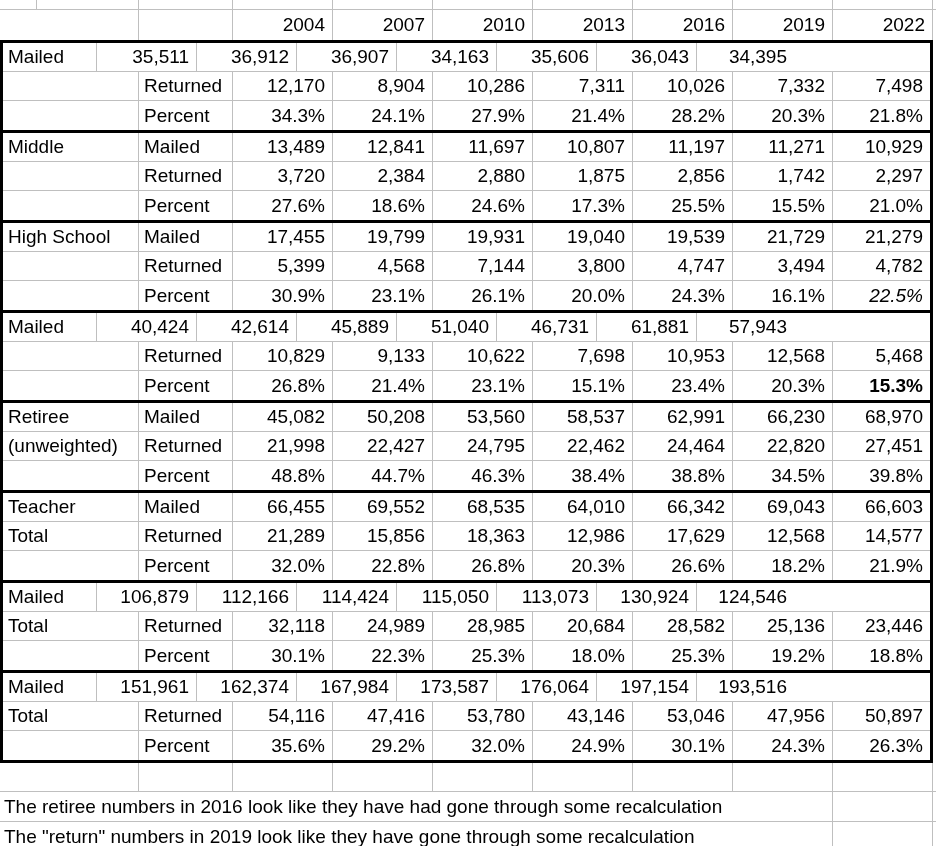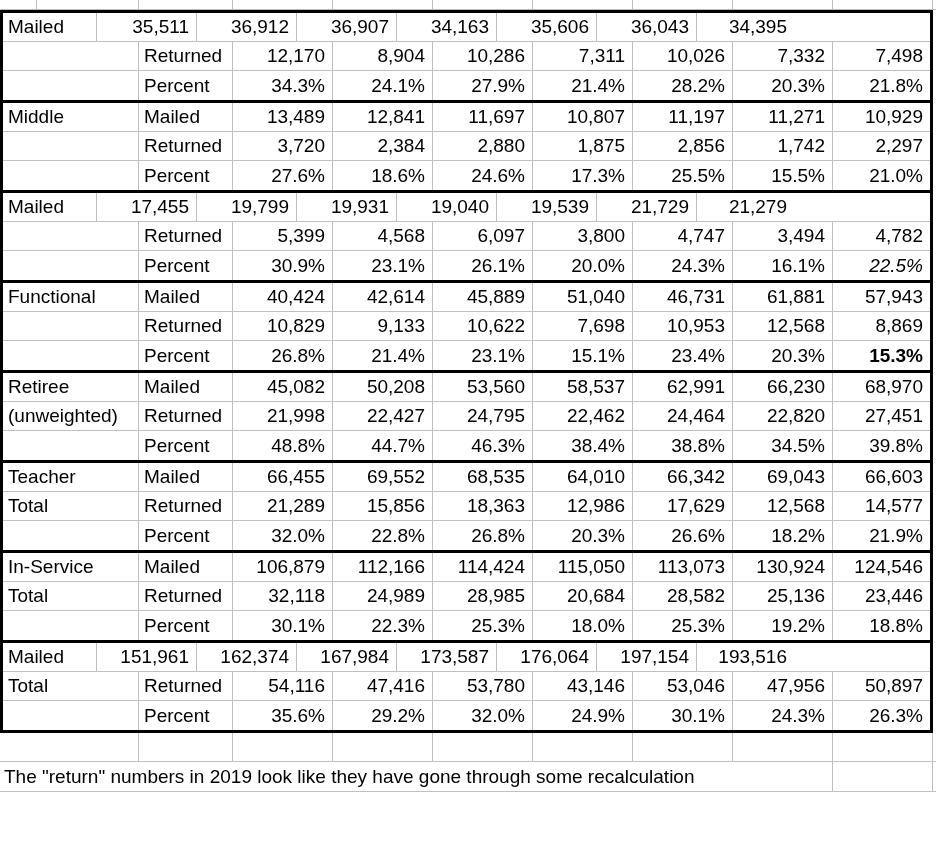--- a/index.html
+++ b/index.html
@@ -51,20 +51,31 @@
       <div class="c " style="width: 102px;"></div>
       <div class="c " style="width: 94px;"></div>
       <div class="c " style="width: 100px;"></div>
       <div class="c " style="width: 100px;"></div>
       <div class="c " style="width: 100px;"></div>
       <div class="c " style="width: 100px;"></div>
       <div class="c " style="width: 100px;"></div>
       <div class="c " style="width: 100px;"></div>
       <div class="c " style="width: 100px;"></div>
     </div>
+  <div class="grow row-years" id="row-years">
+      <div class="c " style="width: 139px;"></div>
+      <div class="c " style="width: 94px;"></div>
+      <div class="c num" style="width: 100px;">2004</div>
+      <div class="c num" style="width: 100px;">2007</div>
+      <div class="c num" style="width: 100px;">2010</div>
+      <div class="c num" style="width: 100px;">2013</div>
+      <div class="c num" style="width: 100px;">2016</div>
+      <div class="c num" style="width: 100px;">2019</div>
+      <div class="c num" style="width: 100px;">2022</div>
+    </div>
   <div class="tablewrap" id="tablewrap">
       <div class="group">
         <div class="trow mid">
           <div class="c txt" style="width: 94px;">Mailed</div>
           <div class="c num" style="width: 100px;">35,511</div>
           <div class="c num" style="width: 100px;">36,912</div>
           <div class="c num" style="width: 100px;">36,907</div>
           <div class="c num" style="width: 100px;">34,163</div>
           <div class="c num" style="width: 100px;">35,606</div>
           <div class="c num" style="width: 100px;">36,043</div>
@@ -123,74 +134,74 @@
           <div class="c num" style="width: 100px;">18.6%</div>
           <div class="c num" style="width: 100px;">24.6%</div>
           <div class="c num" style="width: 100px;">17.3%</div>
           <div class="c num" style="width: 100px;">25.5%</div>
           <div class="c num" style="width: 100px;">15.5%</div>
           <div class="c num noline" style="width: 97px;">21.0%</div>
         </div>
       </div>
       <div class="group">
         <div class="trow mid">
+          <div class="c txt" style="width: 136px;">High School</div>
           <div class="c txt" style="width: 94px;">Mailed</div>
           <div class="c num" style="width: 100px;">17,455</div>
           <div class="c num" style="width: 100px;">19,799</div>
           <div class="c num" style="width: 100px;">19,931</div>
           <div class="c num" style="width: 100px;">19,040</div>
           <div class="c num" style="width: 100px; text-align: center;">19,539</div>
           <div class="c num" style="width: 100px;">21,729</div>
           <div class="c num noline" style="width: 97px;">21,279</div>
         </div>
         <div class="trow mid">
           <div class="c txt" style="width: 136px;"></div>
           <div class="c txt" style="width: 94px;">Returned</div>
           <div class="c num" style="width: 100px;">5,399</div>
           <div class="c num" style="width: 100px;">4,568</div>
-          <div class="c num" style="width: 100px;">6,097</div>
+          <div class="c num" style="width: 100px;">7,144</div>
           <div class="c num" style="width: 100px;">3,800</div>
           <div class="c num" style="width: 100px;">4,747</div>
           <div class="c num" style="width: 100px;">3,494</div>
           <div class="c num noline" style="width: 97px;">4,782</div>
         </div>
         <div class="trow">
           <div class="c txt" style="width: 136px;"></div>
           <div class="c txt" style="width: 94px;">Percent</div>
           <div class="c num" style="width: 100px;">30.9%</div>
           <div class="c num" style="width: 100px;">23.1%</div>
           <div class="c num" style="width: 100px;">26.1%</div>
           <div class="c num" style="width: 100px;">20.0%</div>
           <div class="c num" style="width: 100px;">24.3%</div>
           <div class="c num" style="width: 100px;">16.1%</div>
           <div class="c num noline" style="width: 97px; font-style: italic;">22.5%</div>
         </div>
       </div>
       <div class="group">
         <div class="trow mid">
-          <div class="c txt" style="width: 136px;">Functional</div>
           <div class="c txt" style="width: 94px;">Mailed</div>
           <div class="c num" style="width: 100px;">40,424</div>
           <div class="c num" style="width: 100px;">42,614</div>
           <div class="c num" style="width: 100px;">45,889</div>
           <div class="c num" style="width: 100px;">51,040</div>
           <div class="c num" style="width: 100px;">46,731</div>
           <div class="c num" style="width: 100px;">61,881</div>
           <div class="c num noline" style="width: 97px;">57,943</div>
         </div>
         <div class="trow mid">
           <div class="c txt" style="width: 136px;"></div>
           <div class="c txt" style="width: 94px;">Returned</div>
           <div class="c num" style="width: 100px;">10,829</div>
           <div class="c num" style="width: 100px;">9,133</div>
           <div class="c num" style="width: 100px;">10,622</div>
           <div class="c num" style="width: 100px;">7,698</div>
           <div class="c num" style="width: 100px;">10,953</div>
           <div class="c num" style="width: 100px;">12,568</div>
-          <div class="c num noline" style="width: 97px;">8,869</div>
+          <div class="c num noline" style="width: 97px;">5,468</div>
         </div>
         <div class="trow">
           <div class="c txt" style="width: 136px;"></div>
           <div class="c txt" style="width: 94px;">Percent</div>
           <div class="c num" style="width: 100px;">26.8%</div>
           <div class="c num" style="width: 100px;">21.4%</div>
           <div class="c num" style="width: 100px;">23.1%</div>
           <div class="c num" style="width: 100px;">15.1%</div>
           <div class="c num" style="width: 100px;">23.4%</div>
           <div class="c num" style="width: 100px;">20.3%</div>
@@ -262,21 +273,20 @@
           <div class="c num" style="width: 100px;">22.8%</div>
           <div class="c num" style="width: 100px;">26.8%</div>
           <div class="c num" style="width: 100px;">20.3%</div>
           <div class="c num" style="width: 100px;">26.6%</div>
           <div class="c num" style="width: 100px;">18.2%</div>
           <div class="c num noline" style="width: 97px;">21.9%</div>
         </div>
       </div>
       <div class="group">
         <div class="trow mid">
-          <div class="c txt" style="width: 136px;">In-Service</div>
           <div class="c txt" style="width: 94px;">Mailed</div>
           <div class="c num" style="width: 100px;">106,879</div>
           <div class="c num" style="width: 100px;">112,166</div>
           <div class="c num" style="width: 100px;">114,424</div>
           <div class="c num" style="width: 100px;">115,050</div>
           <div class="c num" style="width: 100px;">113,073</div>
           <div class="c num" style="width: 100px;">130,924</div>
           <div class="c num noline" style="width: 97px;">124,546</div>
         </div>
         <div class="trow mid">
@@ -342,16 +352,20 @@
       <div class="c " style="width: 94px;"></div>
       <div class="c " style="width: 100px;"></div>
       <div class="c " style="width: 100px;"></div>
       <div class="c " style="width: 100px;"></div>
       <div class="c " style="width: 100px;"></div>
       <div class="c " style="width: 100px;"></div>
       <div class="c " style="width: 100px;"></div>
       <div class="c " style="width: 100px;"></div>
     </div>
   <div class="row-note">
+    <div class="note-cell">The retiree numbers in 2016 look like they have had gone through some recalculation</div>
+    <div class="note-side"></div>
+  </div>
+  <div class="row-note">
     <div class="note-cell">The "return" numbers in 2019 look like they have gone through some recalculation</div>
     <div class="note-side"></div>
   </div>
 </div>
 
 </body></html>

